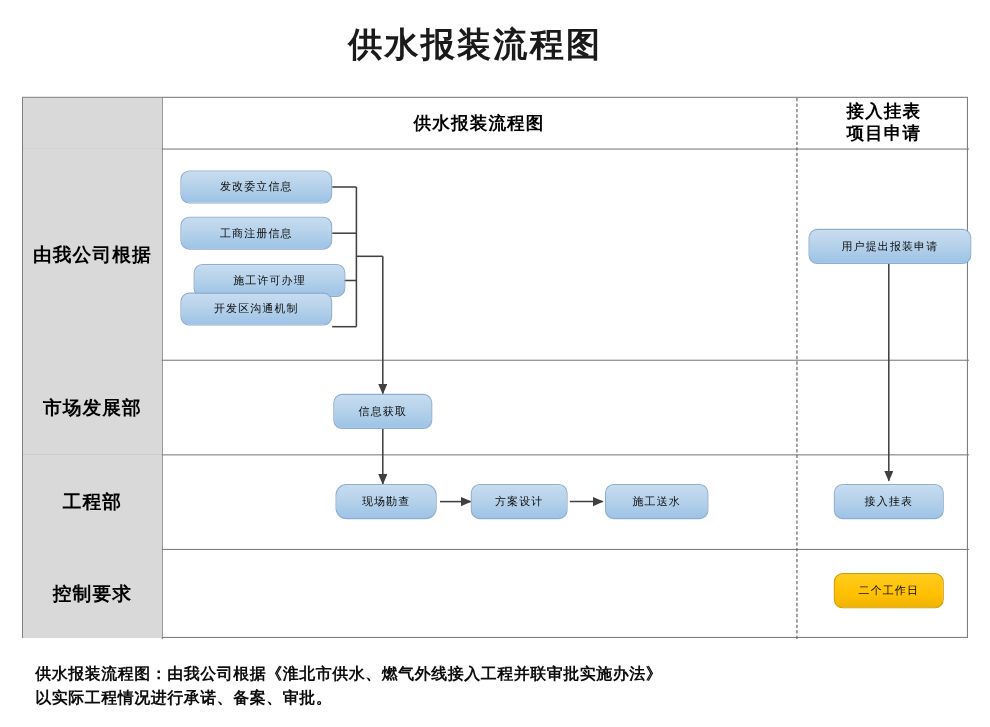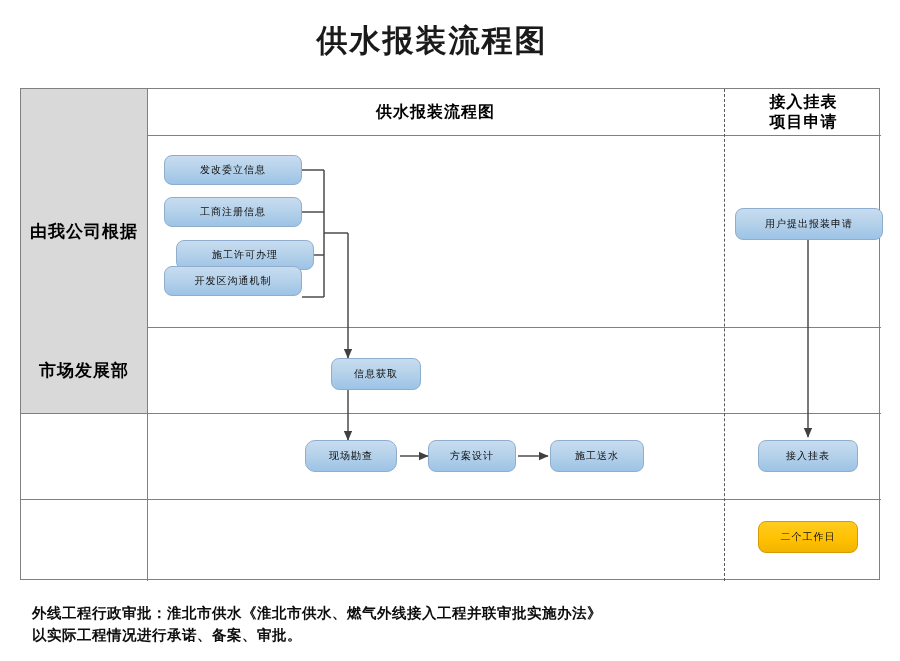--- a/index.html
+++ b/index.html
@@ -170,20 +170,22 @@
     <div class="row-line" style="top:238px;"></div>
     <div class="row-line" style="top:324px;"></div>
     <div class="row-line" style="top:410px;"></div>
 
     <div class="col-line" style="left:126px;"></div>
     <div class="dashed-line" style="left:703px;"></div>
 
     <div class="label-cell" style="top:0;   height:46px;"></div>
     <div class="label-cell" style="top:46px; height:192px;">由我公司根据</div>
     <div class="label-cell" style="top:238px; height:86px;text-align:center;">市场发展部</div>
+    <div class="label-cell" style="top:324px; height:86px;">工程部</div>
+    <div class="label-cell" style="top:410px; height:81px;">控制要求</div>
 
     <div class="header-mid">供水报装流程图</div>
     <div class="header-right">
       <span>接入挂表</span>
       <span>项目申请</span>
     </div>
   </div>
 
   <svg class="connectors" viewBox="0 0 900 661" xmlns="http://www.w3.org/2000/svg">
     <defs>
@@ -210,28 +212,28 @@
     <path d="M518,456 L548,456" stroke="#404040" stroke-width="1.4" fill="none" marker-end="url(#arrow)"></path>
 
     <path d="M808,240 L808,437" stroke="#404040" stroke-width="1.4" fill="none" marker-end="url(#arrow)"></path>
   </svg>
 
   <div class="node blue" style="left:164px; top:155px; width:138px; height:30px;">发改委立信息</div>
   <div class="node blue" style="left:164px; top:197px; width:138px; height:30px;">工商注册信息</div>
   <div class="node blue" style="left:176px; top:240px; width:138px; height:30px;">施工许可办理</div>
   <div class="node blue" style="left:164px; top:266px; width:138px; height:30px;">开发区沟通机制</div>
 
-  <div class="node blue" style="left:303px; top:358px; width:90px; height:32px;margin-left:28px;">信息获取</div>
+  <div class="node blue" style="left:303px; top:358px; width:90px; height:32px;">信息获取</div>
 
   <div class="node blue" style="left:305px; top:440px; width:92px; height:32px;border-radius:10px;">现场勘查</div>
   <div class="node blue" style="left:428px; top:440px; width:88px; height:32px;">方案设计</div>
   <div class="node blue" style="left:550px; top:440px; width:94px; height:32px;">施工送水</div>
 
   <div class="node blue" style="left:735px; top:208px; width:148px; height:32px;">用户提出报装申请</div>
   <div class="node blue" style="left:758px; top:440px; width:100px; height:32px;">接入挂表</div>
   <div class="node orange" style="left:758px; top:521px; width:100px; height:32px;">二个工作日</div>
 
   <div class="footnote">
-    <div>外线工程行政审批：淮北市供水《淮北市供水、燃气外线接入工程并联审批实施办法》</div>
+    <div>供水报装流程图：由我公司根据《淮北市供水、燃气外线接入工程并联审批实施办法》</div>
     <div>以实际工程情况进行承诺、备案、审批。</div>
   </div>
 
 </div>
 
 </body></html>

